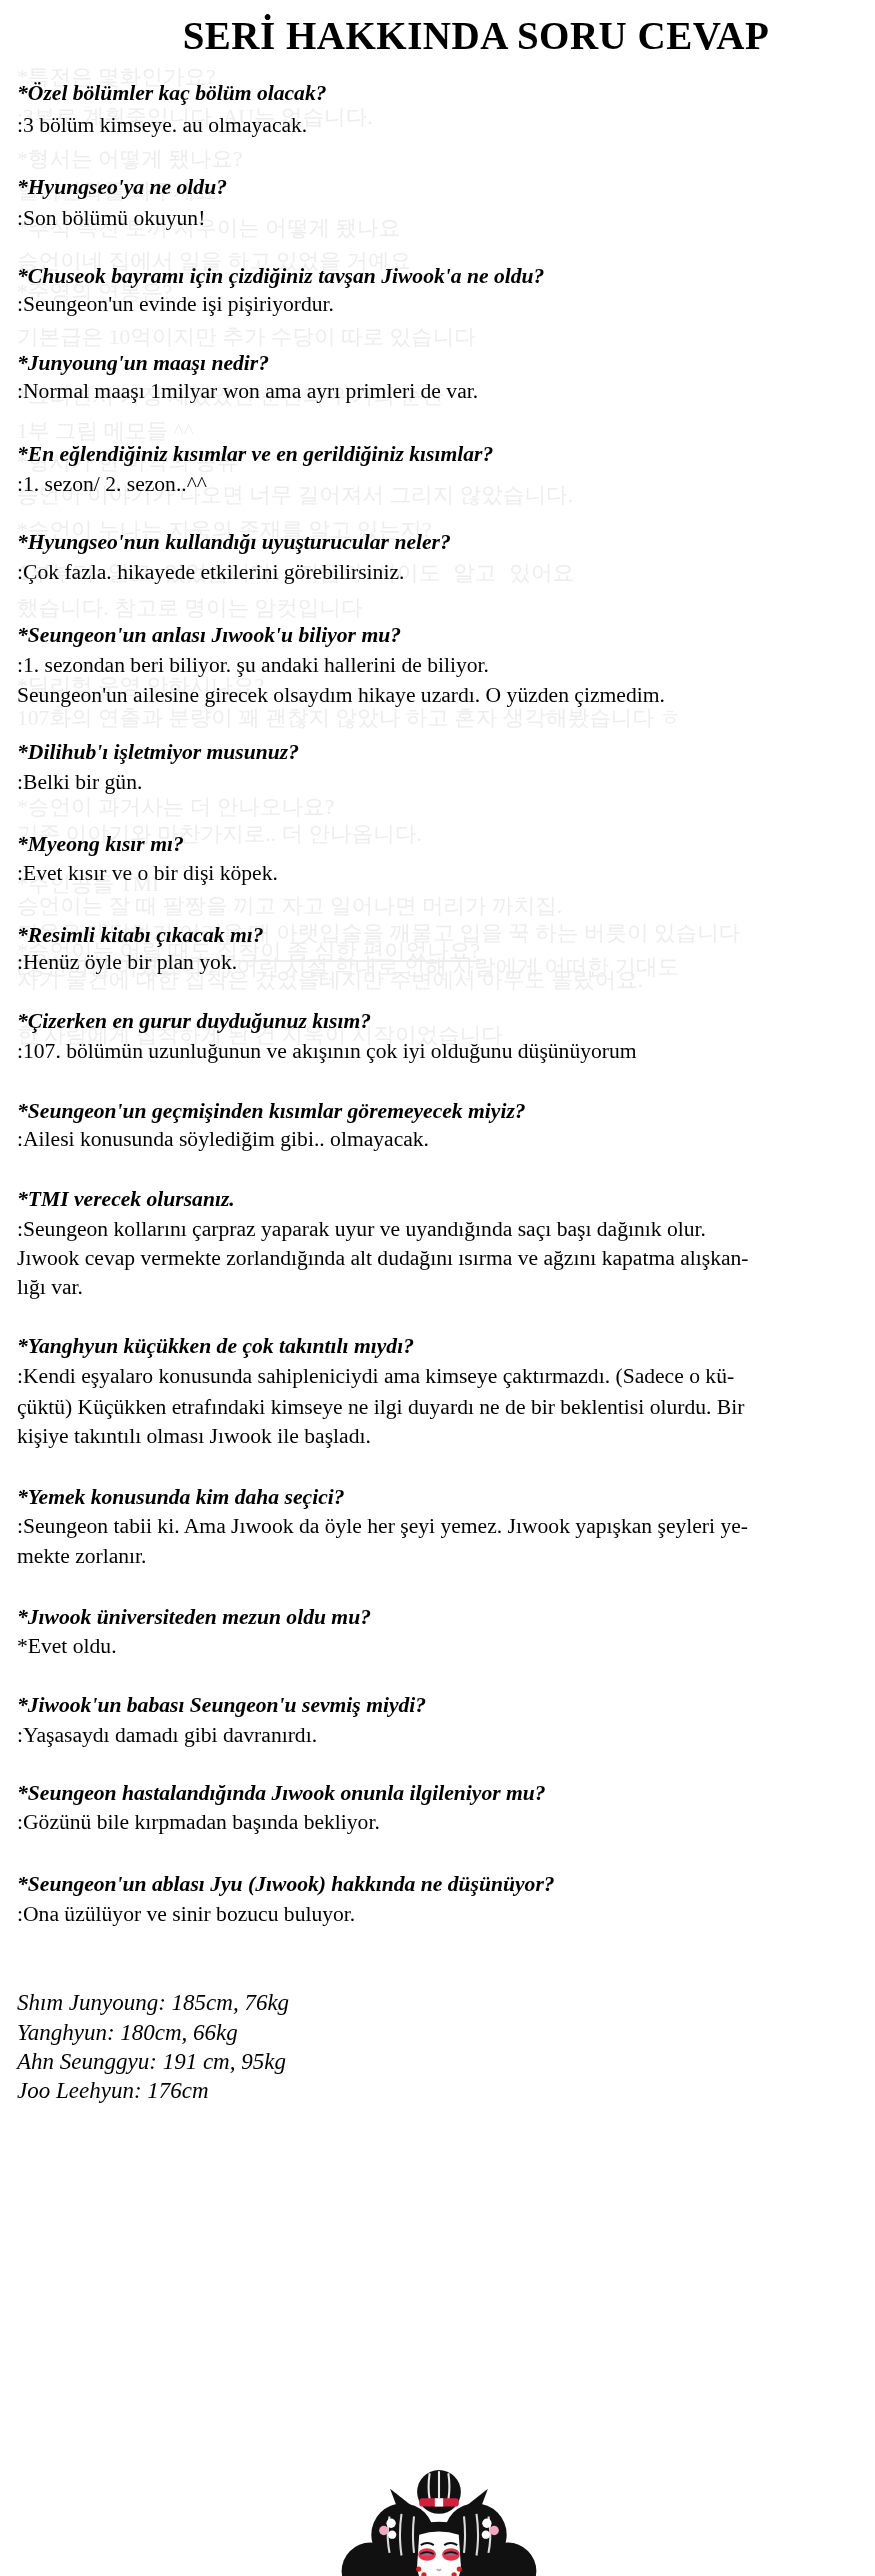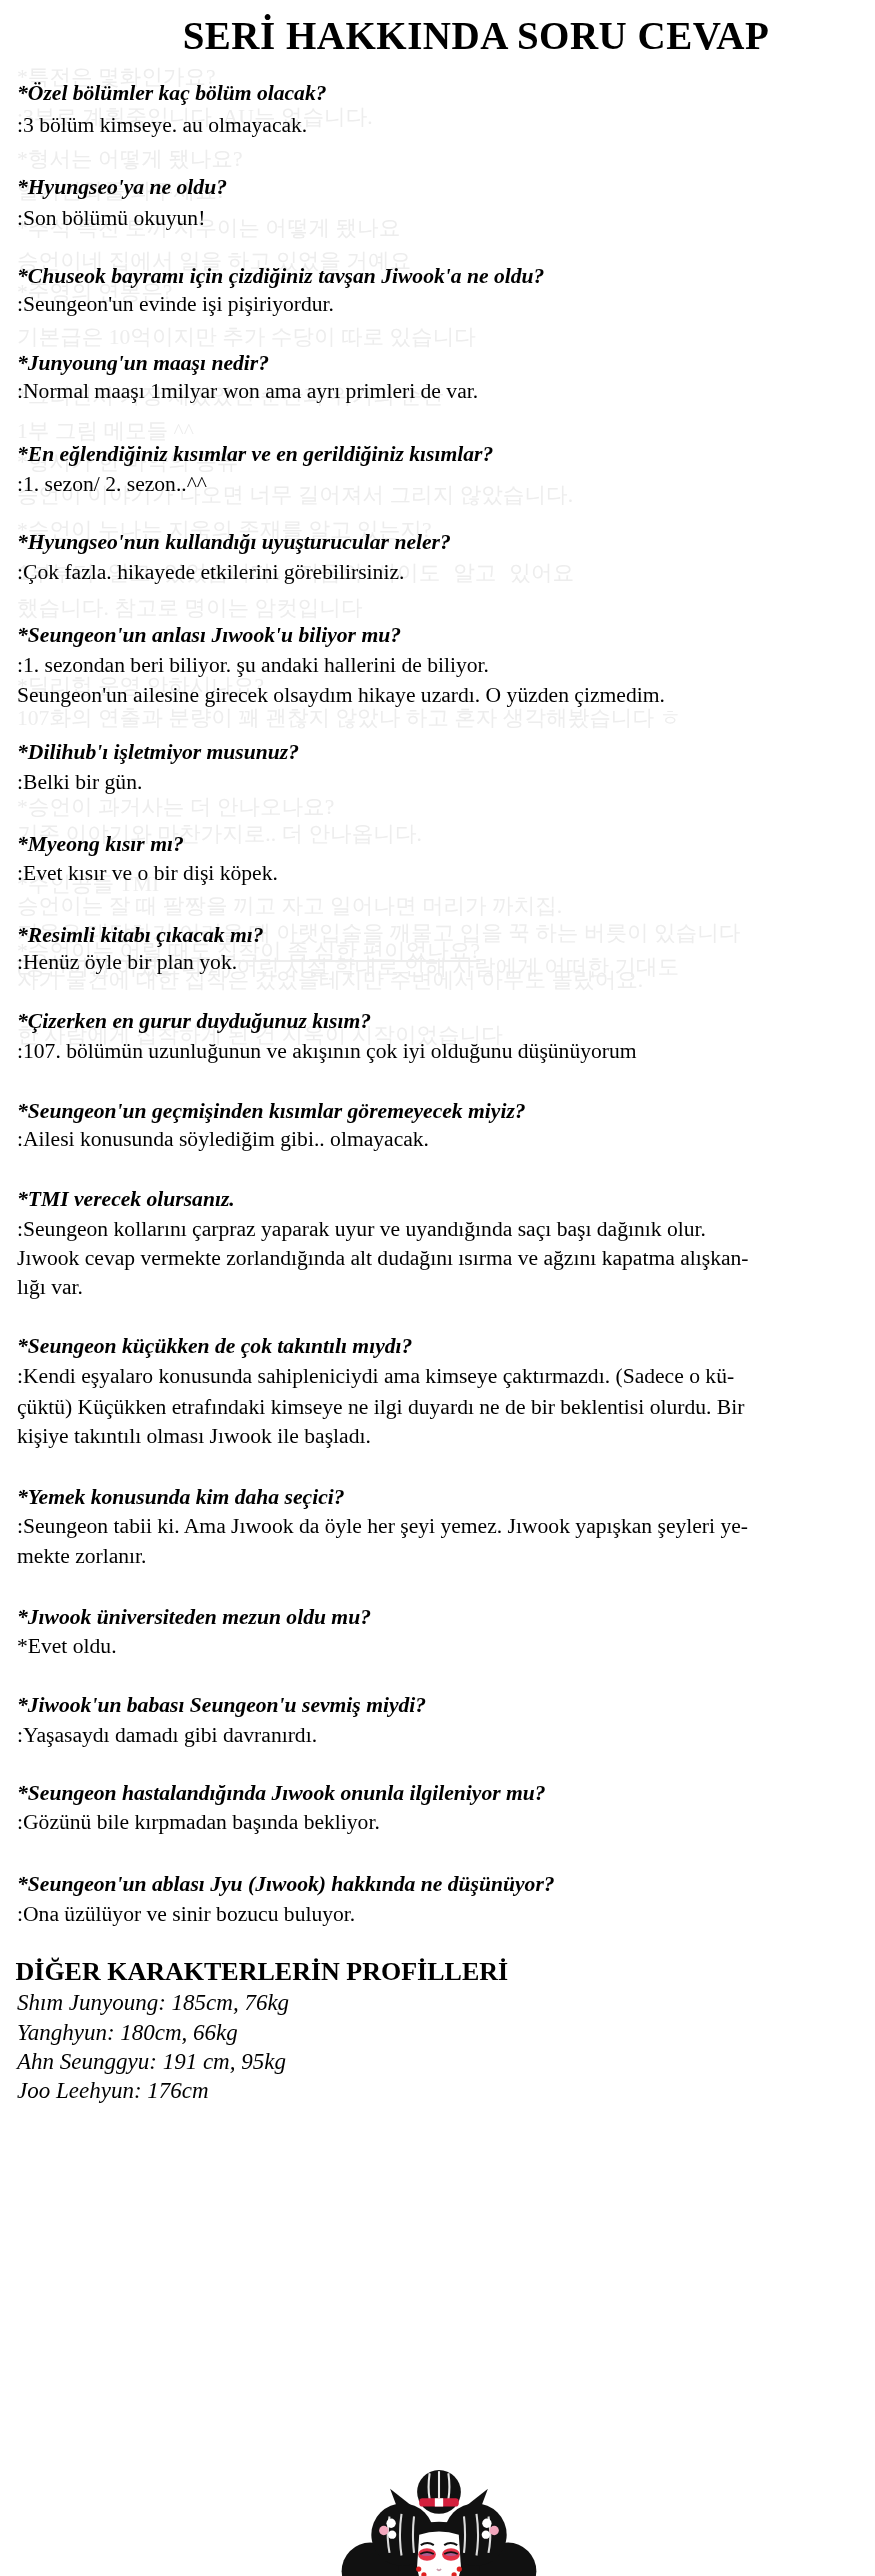--- a/index.html
+++ b/index.html
@@ -120,38 +120,37 @@
       <div class="line q" style="top: 924px;">*Resimli kitabı çıkacak mı?</div>
       <div class="line a" style="top: 951px;">:Henüz öyle bir plan yok.</div>
       <div class="line q" style="top: 1010px;">*Çizerken en gurur duyduğunuz kısım?</div>
       <div class="line a" style="top: 1040px;">:107. bölümün uzunluğunun ve akışının çok iyi olduğunu düşünüyorum</div>
       <div class="line q" style="top: 1100px;">*Seungeon'un geçmişinden kısımlar göremeyecek miyiz?</div>
       <div class="line a" style="top: 1128px;">:Ailesi konusunda söylediğim gibi.. olmayacak.</div>
       <div class="line q" style="top: 1188px;">*TMI verecek olursanız.</div>
       <div class="line a" style="top: 1218px;">:Seungeon kollarını çarpraz yaparak uyur ve uyandığında saçı başı dağınık olur.</div>
       <div class="line a" style="top: 1247px;">Jıwook cevap vermekte zorlandığında alt dudağını ısırma ve ağzını kapatma alışkan-</div>
       <div class="line a" style="top: 1276px;">lığı var.</div>
-      <div class="line q" style="top: 1335px;">*Seungeon küçükken de çok takıntılı mıydı?</div>
+      <div class="line q" style="top: 1335px;">*Yanghyun küçükken de çok takıntılı mıydı?</div>
       <div class="line a" style="top: 1365px;">:Kendi eşyalaro konusunda sahipleniciydi ama kimseye çaktırmazdı. (Sadece o kü-</div>
       <div class="line a" style="top: 1396px;">çüktü) Küçükken etrafındaki kimseye ne ilgi duyardı ne de bir beklentisi olurdu. Bir</div>
       <div class="line a" style="top: 1425px;">kişiye takıntılı olması Jıwook ile başladı.</div>
       <div class="line q" style="top: 1486px;">*Yemek konusunda kim daha seçici?</div>
       <div class="line a" style="top: 1515px;">:Seungeon tabii ki. Ama Jıwook da öyle her şeyi yemez. Jıwook yapışkan şeyleri ye-</div>
       <div class="line a" style="top: 1545px;">mekte zorlanır.</div>
       <div class="line q" style="top: 1606px;">*Jıwook üniversiteden mezun oldu mu?</div>
       <div class="line a" style="top: 1635px;">*Evet oldu.</div>
       <div class="line q" style="top: 1694px;">*Jiwook'un babası Seungeon'u sevmiş miydi?</div>
       <div class="line a" style="top: 1724px;">:Yaşasaydı damadı gibi davranırdı.</div>
       <div class="line q" style="top: 1782px;">*Seungeon hastalandığında Jıwook onunla ilgileniyor mu?</div>
       <div class="line a" style="top: 1811px;">:Gözünü bile kırpmadan başında bekliyor.</div>
       <div class="line q" style="top: 1873px;">*Seungeon'un ablası Jyu (Jıwook) hakkında ne düşünüyor?</div>
       <div class="line a" style="top: 1903px;">:Ona üzülüyor ve sinir bozucu buluyor.</div>
     </div>
 
-  <div class="profiles-header">DİĞER KARAKTERLERİN PROFİLLERİ</div>
   <div id="profiles-container">
       <div class="profile-line" style="top: 1990px;">Shım Junyoung: 185cm, 76kg</div>
       <div class="profile-line" style="top: 2020px;">Yanghyun: 180cm, 66kg</div>
       <div class="profile-line" style="top: 2049px;">Ahn Seunggyu: 191 cm, 95kg</div>
       <div class="profile-line" style="top: 2078px;">Joo Leehyun: 176cm</div>
     </div>
 
 
   <div class="logo-wrap">
     <svg viewBox="0 0 380 436" width="198" height="227">

